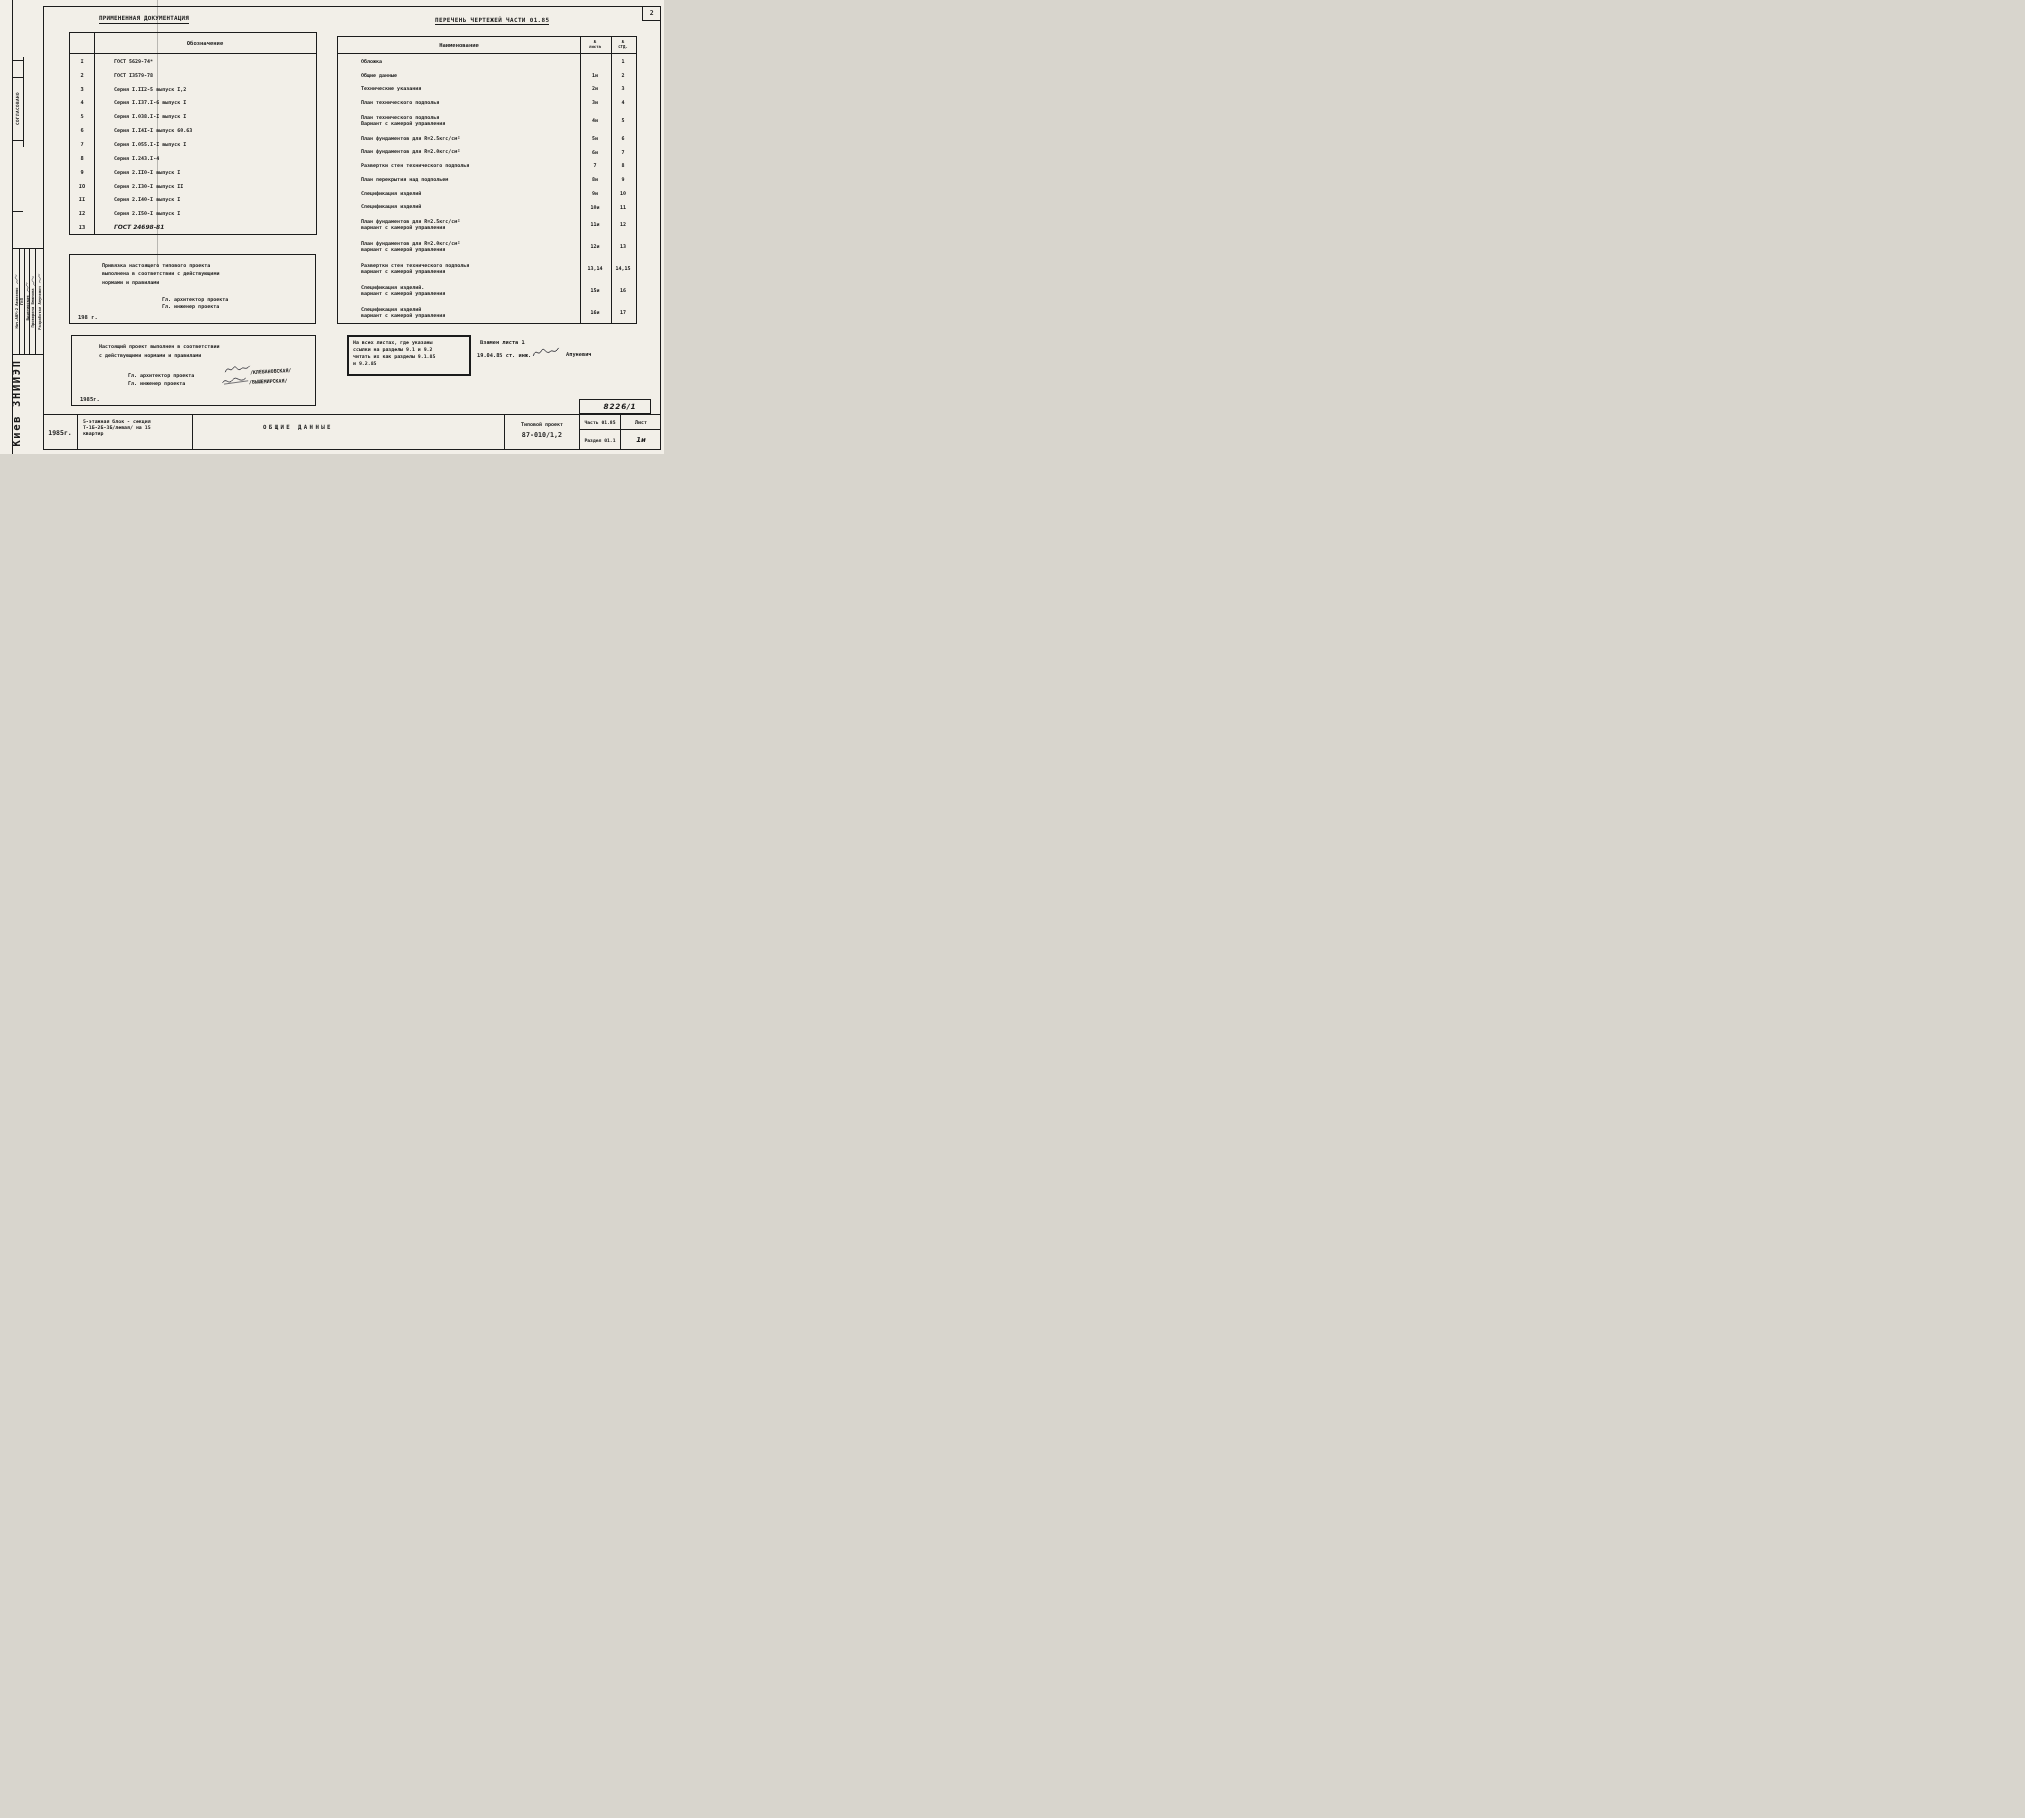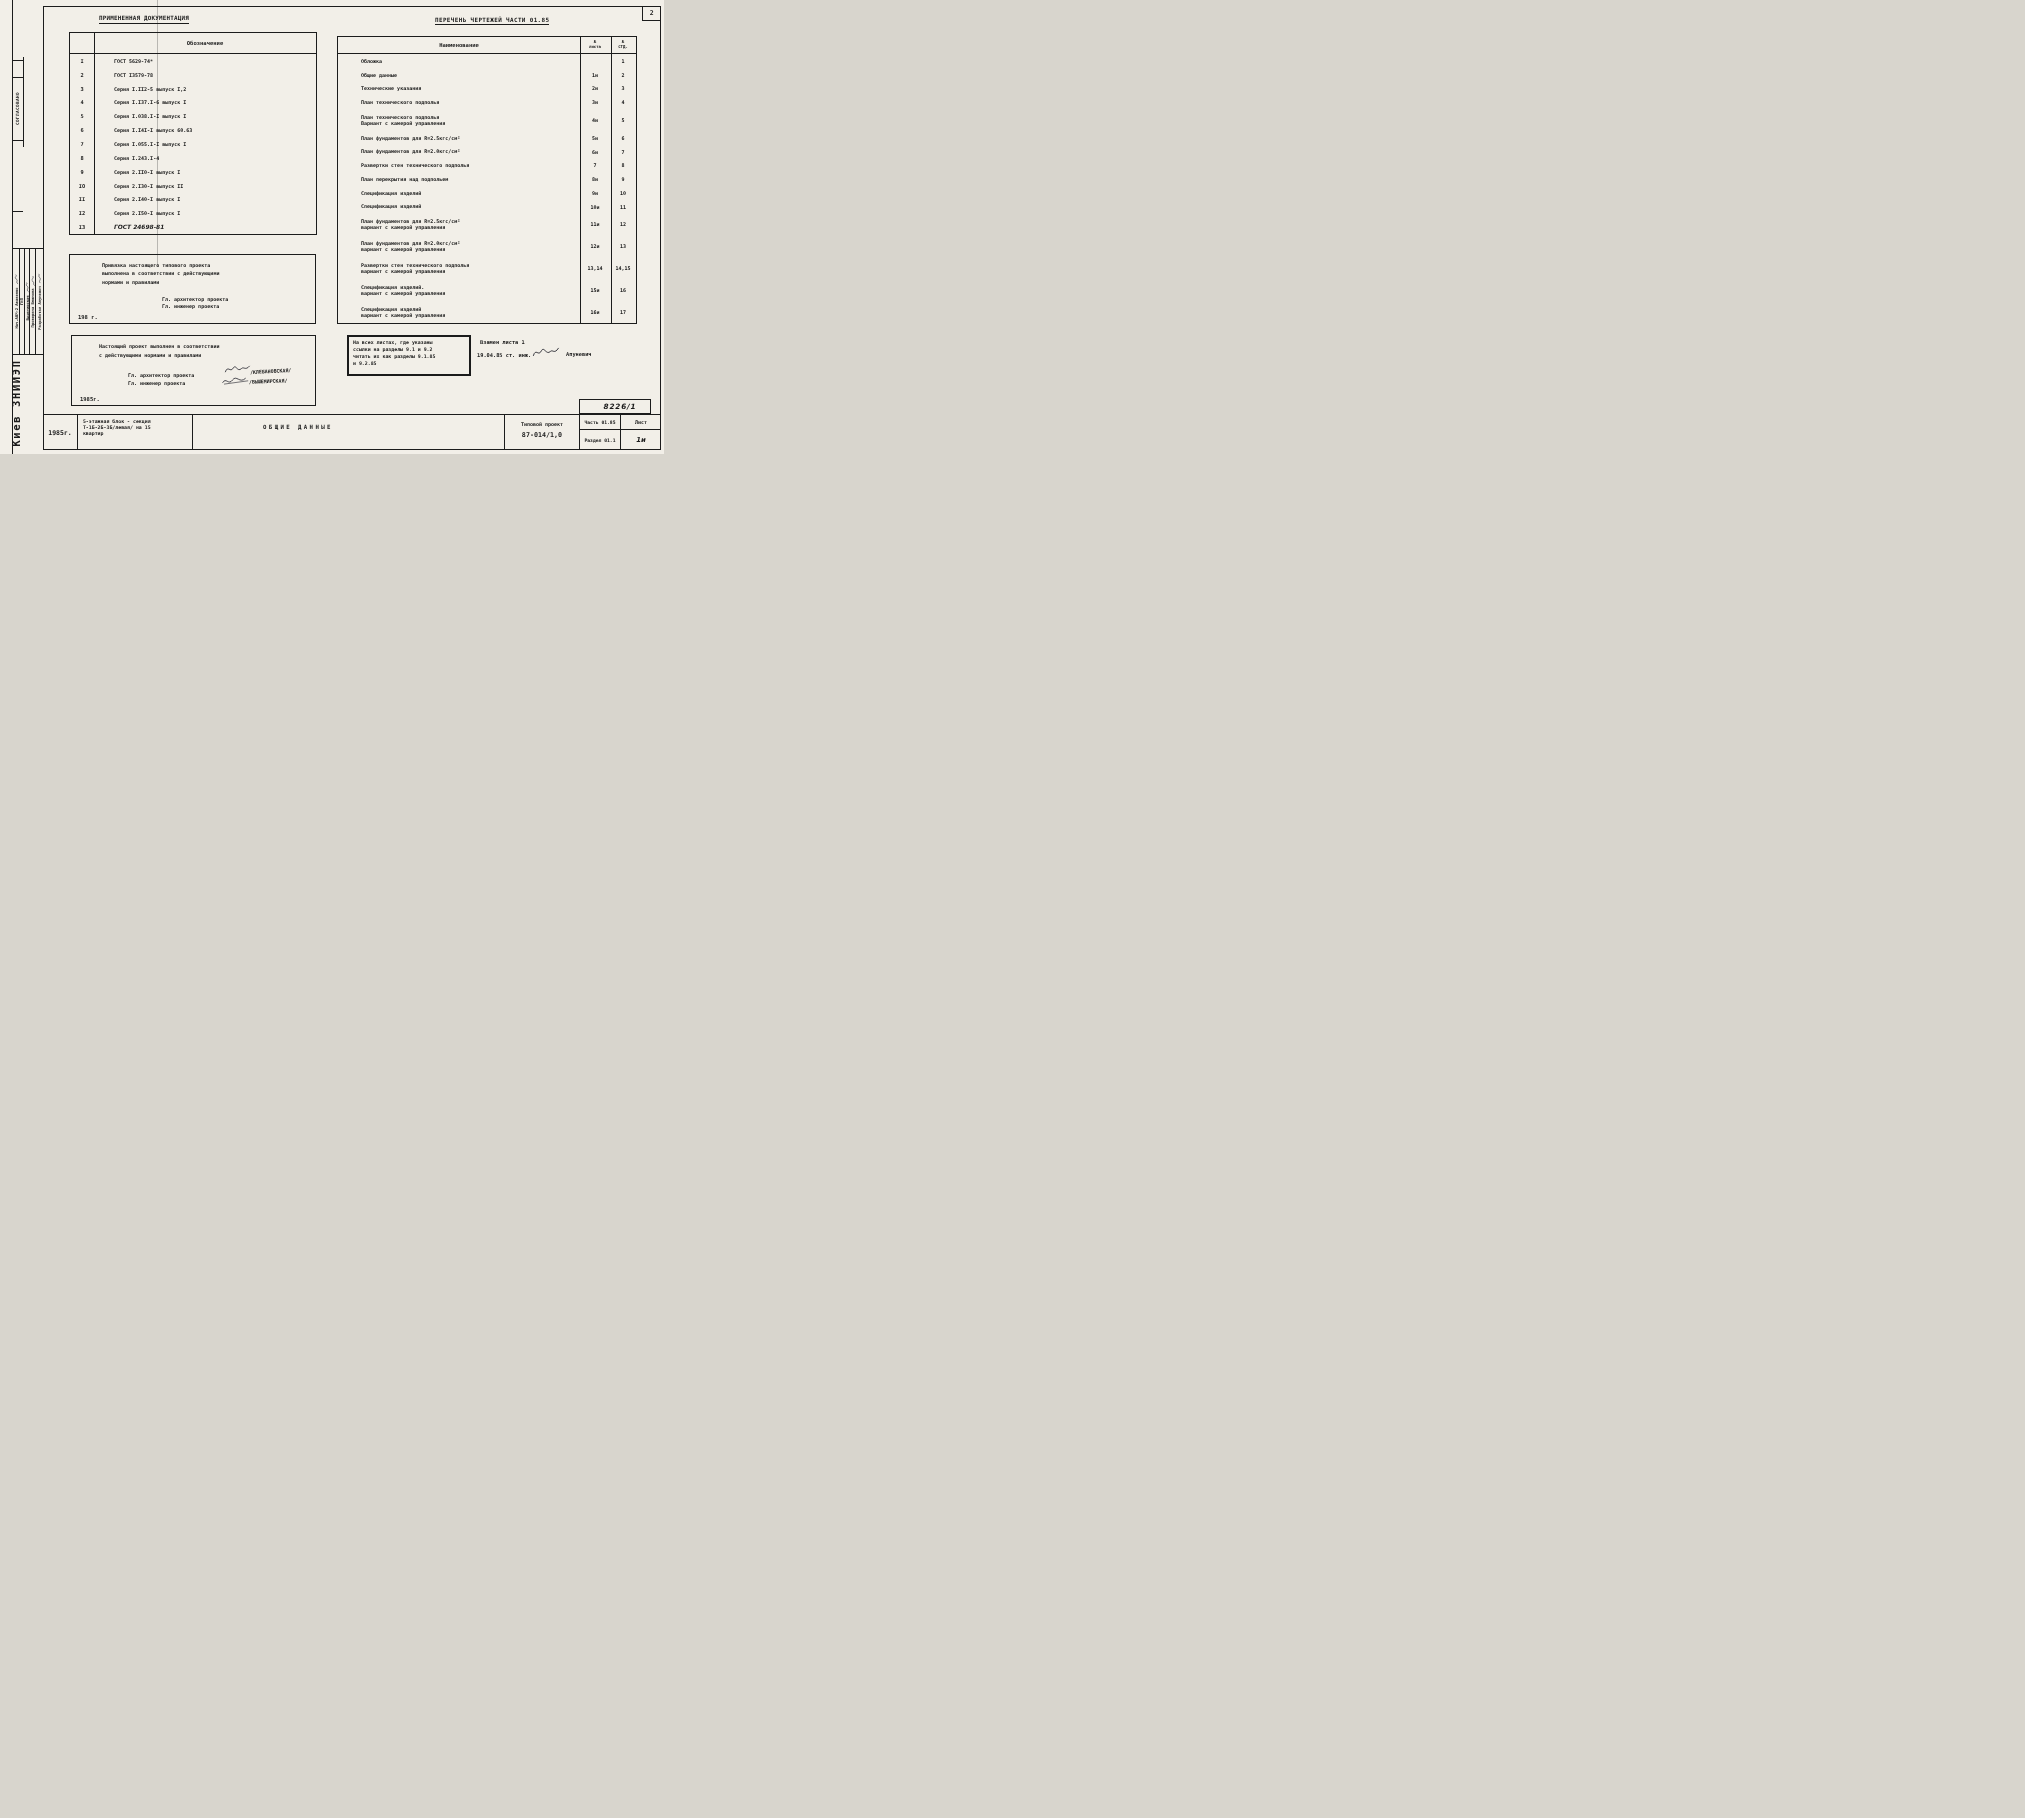--- a/index.html
+++ b/index.html
@@ -346,21 +346,21 @@
     <div class="tcell" style="width:115px;">
       <div class="abs pre" style="left:4.9px; top:3.2px; font-size:4.9px; line-height:1.25;">5-этажная блок - секция
 Т-1Б-2Б-3Б/левая/ на 15
 квартир</div>
     </div>
     <div class="tcell" style="width:312px;">
       <div class="abs" style="left:70px; top:9px; font-size:5.7px; letter-spacing:2.4px;">ОБЩИЕ ДАННЫЕ</div>
     </div>
     <div class="tcell" style="width:75px;">
       <div class="abs" style="left:0; right:0; top:5.7px; text-align:center; font-size:5px;">Типовой проект</div>
-      <div class="abs" style="left:0; right:0; top:16px; text-align:center; font-size:6.7px;">87-014/1,0</div>
+      <div class="abs" style="left:0; right:0; top:16px; text-align:center; font-size:6.7px;">87-010/1,2</div>
     </div>
     <div class="tcell" style="width:41px;">
       <div class="split-top" style="font-size:4.7px;">Часть 01.85</div>
       <div class="split-bot" style="font-size:4.7px;">Раздел 01.1</div>
     </div>
     <div class="tcell" style="flex:1;">
       <div class="split-top" style="font-size:5px;">Лист</div>
       <div class="split-bot hand" style="font-size:6.9px;">1и</div>
     </div>
   </div>

